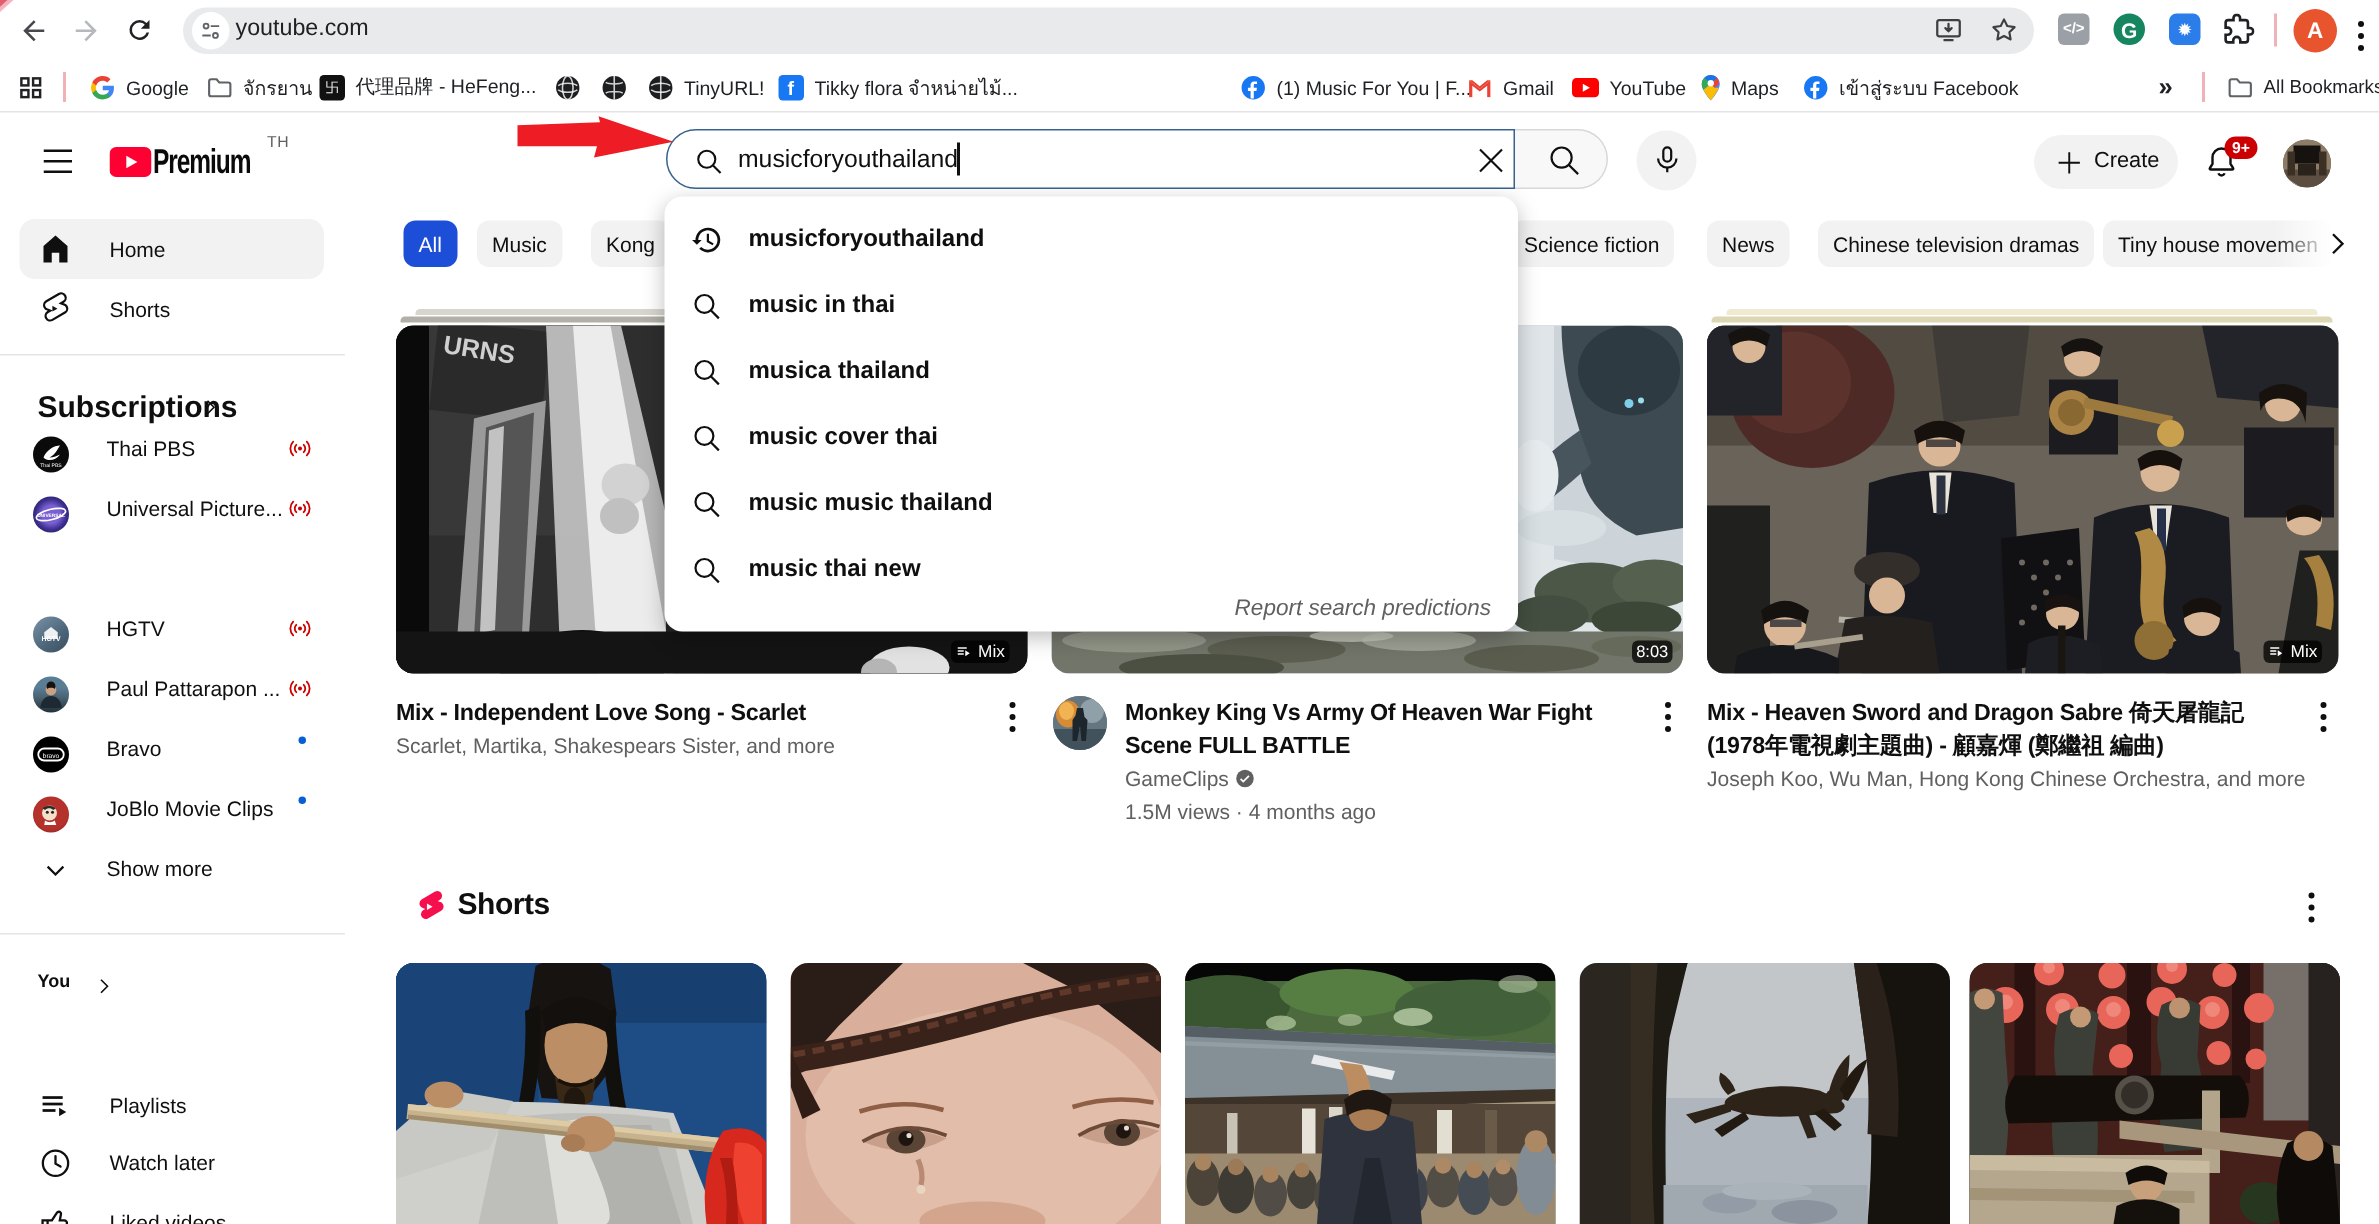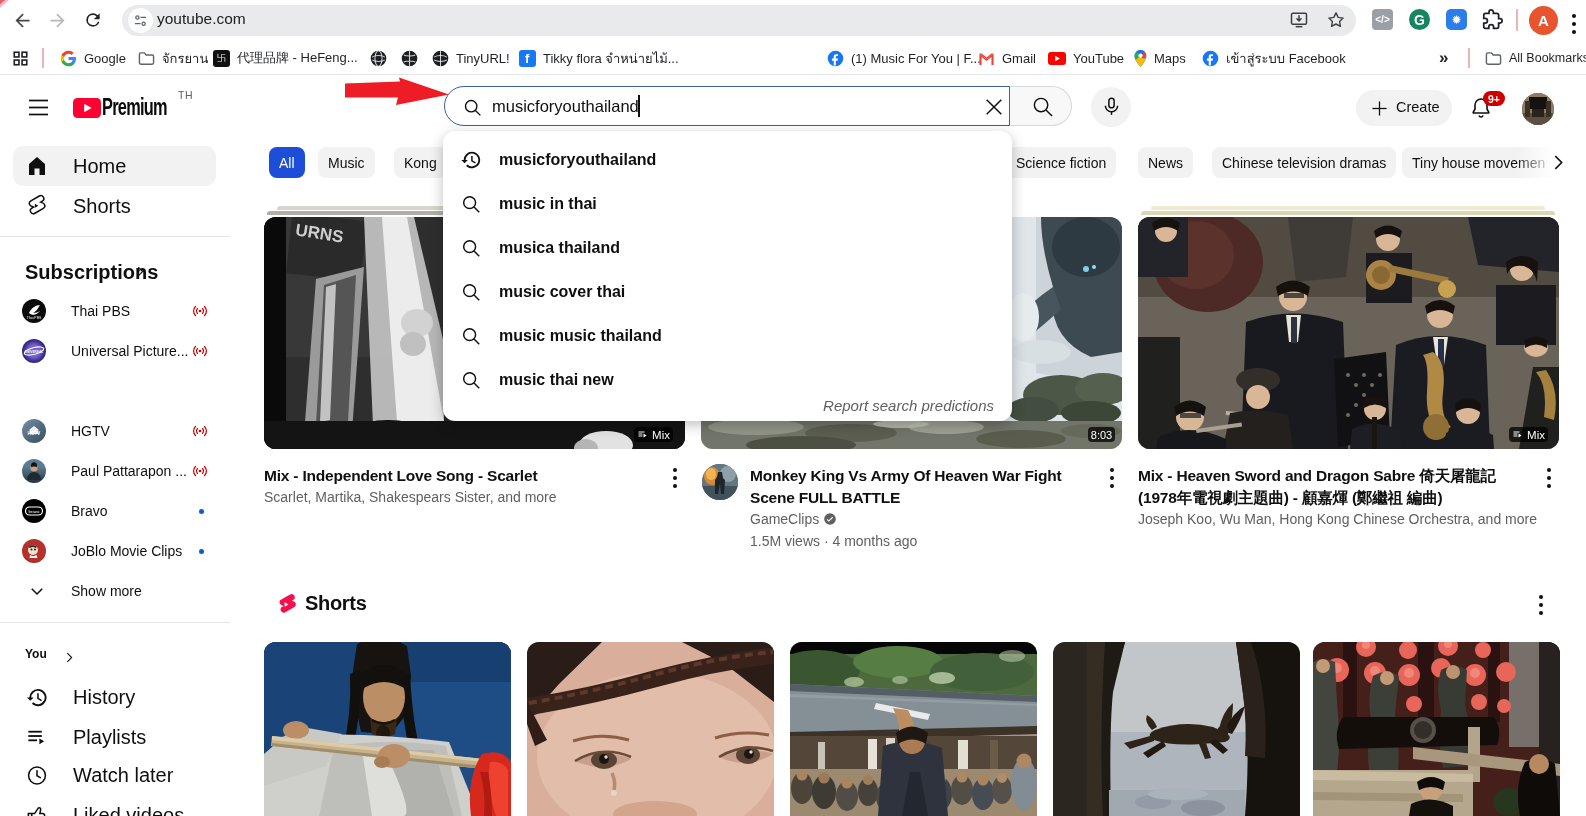--- a/index.html
+++ b/index.html
@@ -14,23 +14,23 @@
 #urlbar { position:absolute; left:122px; top:5px; width:1234px; height:31px; background:#e9eaec; border-radius:16px; }
 .tbicon { position:absolute; top:0; }
 #bookbar { position:absolute; left:0; top:41px; width:1586px; height:34px; background:#fff; border-bottom:1px solid #e4e4e6; }
 .bm { position:absolute; top:0; height:34px; display:flex; align-items:center; gap:7px; font-size:13px; color:#1f2023; white-space:nowrap; }
 
 
 #ythead { position:absolute; left:0; top:76px; width:1586px; height:63px; background:#fff; }
 
 
 #sidebar { position:absolute; left:0; top:139px; width:240px; height:677px; background:#fff; }
-.side-row { position:absolute; left:13px; width:203px; height:40px; border-radius:10px; display:flex; align-items:center; font-size:20px; color:#0f0f0f; }
+.side-row { position:absolute; left:13px; width:203px; height:40px; border-radius:10px; display:flex; align-items:center; font-size:14px; color:#0f0f0f; }
 .side-row .ic { width:24px; margin-left:12px; margin-right:24px; flex:none; }
-.sub-row { position:absolute; left:13px; width:203px; height:40px; display:flex; align-items:center; font-size:14px; color:#0f0f0f; }
+.sub-row { position:absolute; left:13px; width:203px; height:40px; display:flex; align-items:flex-start; font-size:14px; color:#0f0f0f; }
 .sub-row .av { width:24px; height:24px; border-radius:50%; margin-left:9px; margin-right:25px; flex:none; position:relative; overflow:hidden; }
 .sub-row .nm { flex:1; overflow:hidden; white-space:nowrap; }
 .livei { flex:none; margin-right:8px; }
 
 
 .chip { position:absolute; top:147px; height:31px; background:#f2f2f2; border-radius:8px; font-size:14px; font-weight:500; color:#0f0f0f; display:flex; align-items:center; padding:0 10px; white-space:nowrap; }
 .chip.dark { background:#1d4ed8; color:#fff; }
 .thumb { position:absolute; border-radius:12px; overflow:hidden; }
 .vtitle { position:absolute; font-size:15.5px; font-weight:700; color:#0f0f0f; line-height:22px; letter-spacing:-0.2px;}
 .vsub { position:absolute; font-size:14px; color:#606060; }
@@ -366,26 +366,20 @@
         </svg>
     Show more
   </div>
 
   <div class="abs" style="left:0;top:483px;width:230px;height:1px;background:#e5e5e5"></div>
   <div class="abs" style="left:25px;top:508px;font-size:12px;font-weight:700;color:#0f0f0f">You</div>
   <svg class="abs" style="left:63px;top:512px" width="13" height="13" viewBox="0 0 24 24" fill="none" stroke="#0f0f0f" stroke-width="2">
         <path d="M8 4l8 8-8 8"></path>
       </svg>
 
-  <div class="side-row" style="top:538px">
-    <svg class="ic" width="23" height="23" viewBox="0 0 24 24" fill="#0f0f0f">
-          <path d="M13 3a9 9 0 0 0-9 9H1.5L5 15.49 8.5 12H6a7 7 0 1 1 2.1 5L6.68 18.42A9 9 0 1 0 13 3z"></path>
-          <path d="M12.2 7.5h1.6v5l3.4 2-.8 1.4-4.2-2.5z"></path>
-        </svg>History
-  </div>
   <div class="side-row" style="top:578px">
     <svg class="ic" width="23" height="23" viewBox="0 0 24 24" fill="#0f0f0f">
           <rect x="3" y="5" width="14" height="1.9"></rect>
           <rect x="3" y="9.5" width="14" height="1.9"></rect>
           <rect x="3" y="14" width="9" height="1.9"></rect>
           <path d="M14.5 13v6l5-3z"></path>
         </svg>Playlists
   </div>
   <div class="side-row" style="top:616px">
     <svg class="ic" width="23" height="23" viewBox="0 0 24 24" fill="none" stroke="#0f0f0f" stroke-width="1.6">

